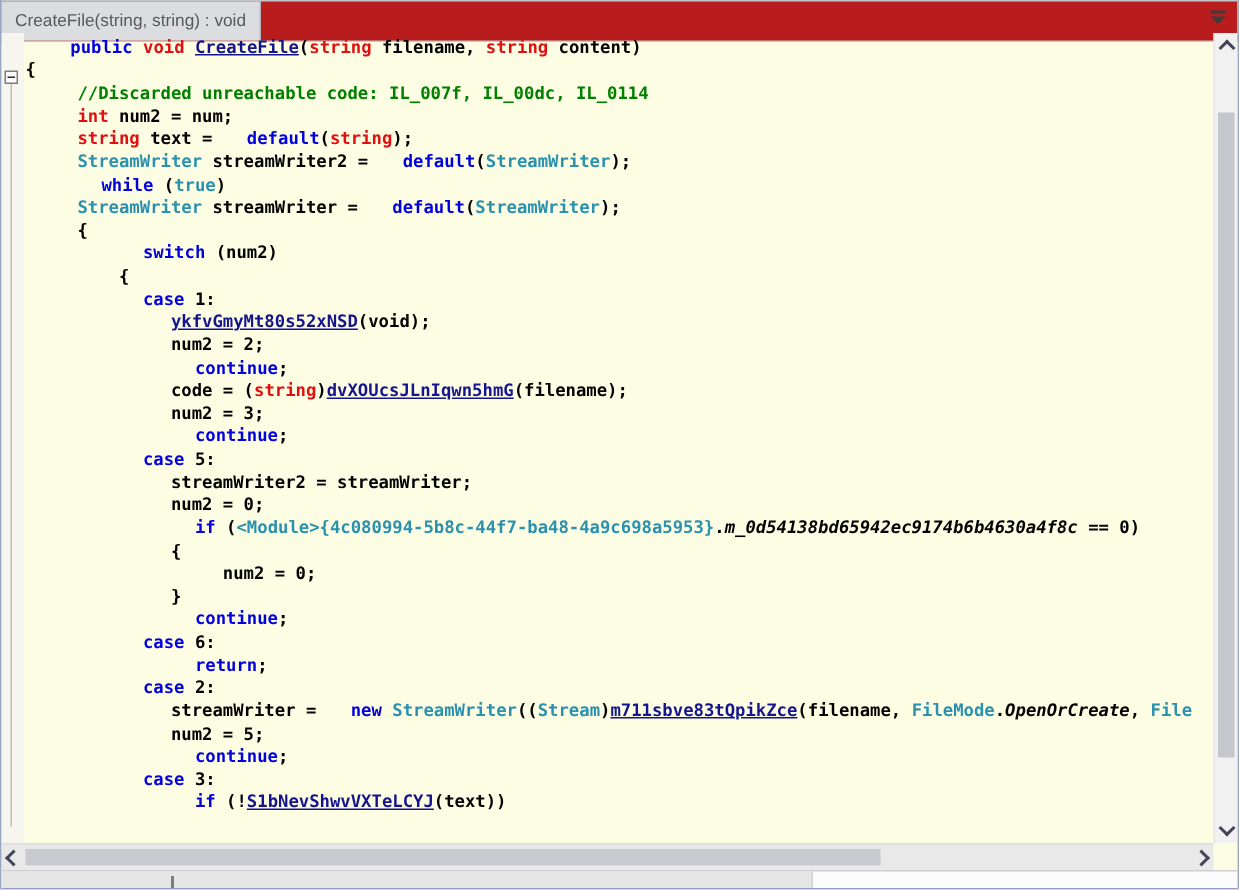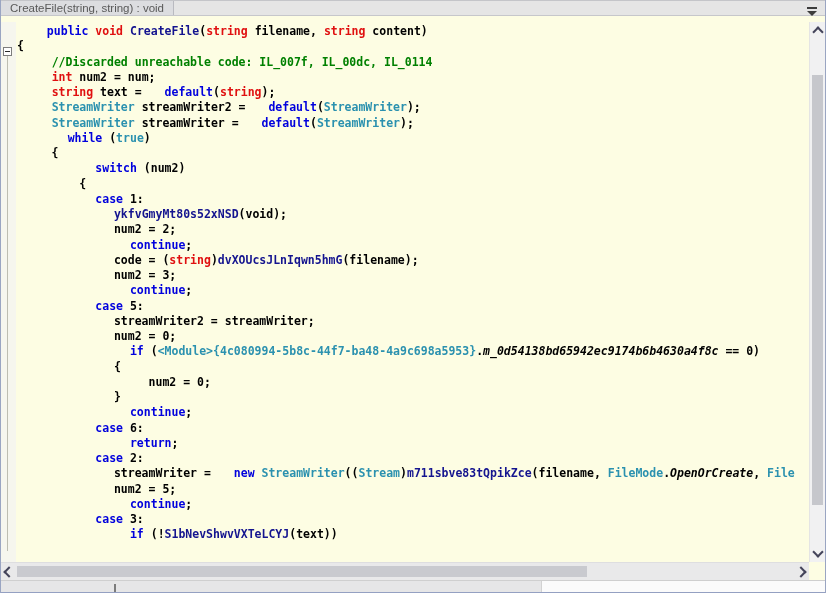--- a/index.html
+++ b/index.html
@@ -4,21 +4,21 @@
 <style>
   html,body{margin:0;padding:0;background:#c8c8c8;}
   .window{
     position:relative;width:826px;height:593px;overflow:hidden;
     background:var(--c-editor-bg);
     border-left:1px solid #9aa5c2;border-right:1px solid #9aa5c2;
     box-sizing:border-box;
     font-family:"Liberation Sans",sans-serif;
   }
   
-  .tabbar{position:absolute;left:0;top:0;width:100%;height:16px;background:#e5e5e5;
+  .tabbar{position:absolute;left:0;top:0;width:100%;height:28px;background:#b91c1c;
     border-top:1px solid #c4c5c9;border-bottom:1px solid #c6c7cb;box-sizing:border-box;display:flex;}
   .tab{background:#dcdde0;border-right:1px solid #b9bac0;padding:0 9px;display:flex;align-items:center;
     font-size:11.5px;color:#595959;white-space:nowrap;}
   .wl-icon{position:absolute;right:7px;top:6px;width:12px;height:10px;cursor:pointer;}
   .wl-bar{position:absolute;left:1px;top:0;width:10px;height:2px;background:#3c3c3c;}
   .wl-tri{position:absolute;left:1px;top:4px;width:0;height:0;
     border-left:5px solid transparent;border-right:5px solid transparent;border-top:5px solid #3c3c3c;}
   
   .gutter{position:absolute;left:0;top:22px;width:15px;height:540px;background:#f6f6ee;}
   .fold-guide{position:absolute;left:6px;top:33px;height:496px;width:1px;background:#bdbdb1;}
@@ -26,21 +26,21 @@
     border:1px solid #7d7d7d;box-sizing:border-box;cursor:pointer;}
   .fold-box::after{content:"";position:absolute;left:1px;right:1px;top:3px;height:1px;background:#2a2a2a;}
   
   .code{position:absolute;left:16px;top:22px;width:794px;height:540px;overflow:hidden;padding-top:2px;
     font-family:"DejaVu Sans Mono","Liberation Mono",monospace;font-size:11.5px;font-weight:bold;
     color:var(--c-plain);cursor:text;}
   .code-line{white-space:pre;height:15.25px;line-height:15.4px;}
   .tk-k{color:var(--c-keyword);margin-left:16px;}
   .tk-r{color:var(--c-valuetype);margin-top:20px;}
   .tk-t{color:var(--c-type);}
-  .tk-m{color:var(--c-method);}
+  .tk-m{color:var(--c-method);text-decoration:underline;}
   .tk-c{color:var(--c-comment);}
   .tk-p{color:var(--c-plain);}
   .tk-i{color:var(--c-plain);font-style:italic;}
   
   .chev{display:block;width:6px;height:6px;border-left:2px solid #44445a;border-bottom:2px solid #44445a;}
   .chev-up{transform:rotate(135deg);}
   .chev-down{transform:rotate(-45deg);}
   .chev-left{transform:rotate(45deg);}
   .chev-right{transform:rotate(-135deg);}
   .vscroll{position:absolute;right:0;top:22px;width:16px;height:540px;background:#f1f1f2;border-left:1px solid #e4e4e4;box-sizing:border-box;}
@@ -81,22 +81,22 @@
   </div>
 
   <div class="code">
     <div>
         <div class="code-line"><span class="tk-p">  </span><span class="tk-k">public</span><span class="tk-p"> </span><span class="tk-r">void</span><span class="tk-p"> </span><span class="tk-m">CreateFile</span><span class="tk-p">(</span><span class="tk-r">string</span><span class="tk-p"> filename, </span><span class="tk-r">string</span><span class="tk-p"> content)</span></div>
         <div class="code-line"><span class="tk-p">{</span></div>
         <div class="code-line"><span class="tk-p">     </span><span class="tk-c">//Discarded unreachable code: IL_007f, IL_00dc, IL_0114</span></div>
         <div class="code-line"><span class="tk-p">     </span><span class="tk-r">int</span><span class="tk-p"> num2 = num;</span></div>
         <div class="code-line"><span class="tk-p">     </span><span class="tk-r">string</span><span class="tk-p"> text = </span><span class="tk-k">default</span><span class="tk-p">(</span><span class="tk-r">string</span><span class="tk-p">);</span></div>
         <div class="code-line"><span class="tk-p">     </span><span class="tk-t">StreamWriter</span><span class="tk-p"> streamWriter2 = </span><span class="tk-k">default</span><span class="tk-p">(</span><span class="tk-t">StreamWriter</span><span class="tk-p">);</span></div>
+        <div class="code-line"><span class="tk-p">     </span><span class="tk-k">while</span><span class="tk-p"> (</span><span class="tk-t">true</span><span class="tk-p">)</span></div>
         <div class="code-line"><span class="tk-p">     </span><span class="tk-t">StreamWriter</span><span class="tk-p"> streamWriter = </span><span class="tk-k">default</span><span class="tk-p">(</span><span class="tk-t">StreamWriter</span><span class="tk-p">);</span></div>
-        <div class="code-line"><span class="tk-p">     </span><span class="tk-k">while</span><span class="tk-p"> (</span><span class="tk-t">true</span><span class="tk-p">)</span></div>
         <div class="code-line"><span class="tk-p">     {</span></div>
         <div class="code-line"><span class="tk-p">         </span><span class="tk-k">switch</span><span class="tk-p"> (num2)</span></div>
         <div class="code-line"><span class="tk-p">         {</span></div>
         <div class="code-line"><span class="tk-p">         </span><span class="tk-k">case</span><span class="tk-p"> 1:</span></div>
         <div class="code-line"><span class="tk-p">              </span><span class="tk-m">ykfvGmyMt80s52xNSD</span><span class="tk-p">(void);</span></div>
         <div class="code-line"><span class="tk-p">              num2 = 2;</span></div>
         <div class="code-line"><span class="tk-p">              </span><span class="tk-k">continue</span><span class="tk-p">;</span></div>
         <div class="code-line"><span class="tk-p">              code = (</span><span class="tk-r">string</span><span class="tk-p">)</span><span class="tk-m">dvXOUcsJLnIqwn5hmG</span><span class="tk-p">(filename);</span></div>
         <div class="code-line"><span class="tk-p">              num2 = 3;</span></div>
         <div class="code-line"><span class="tk-p">              </span><span class="tk-k">continue</span><span class="tk-p">;</span></div>

